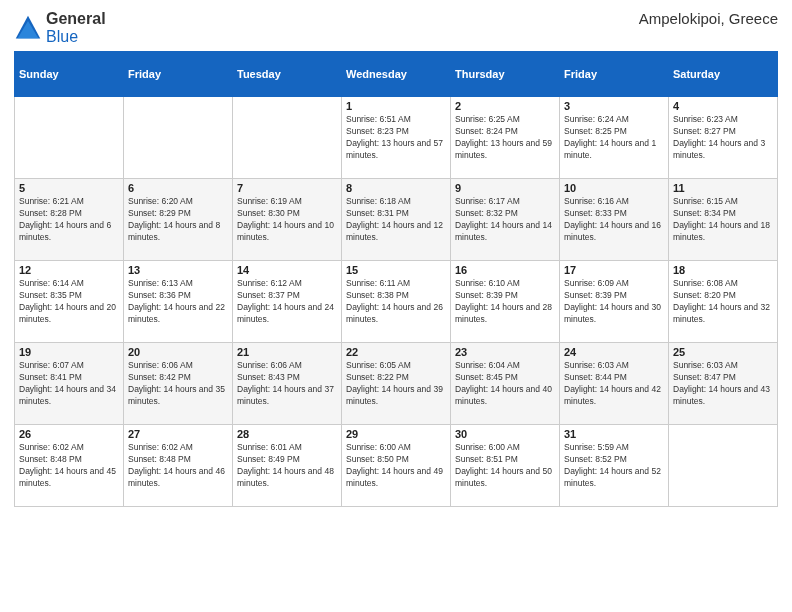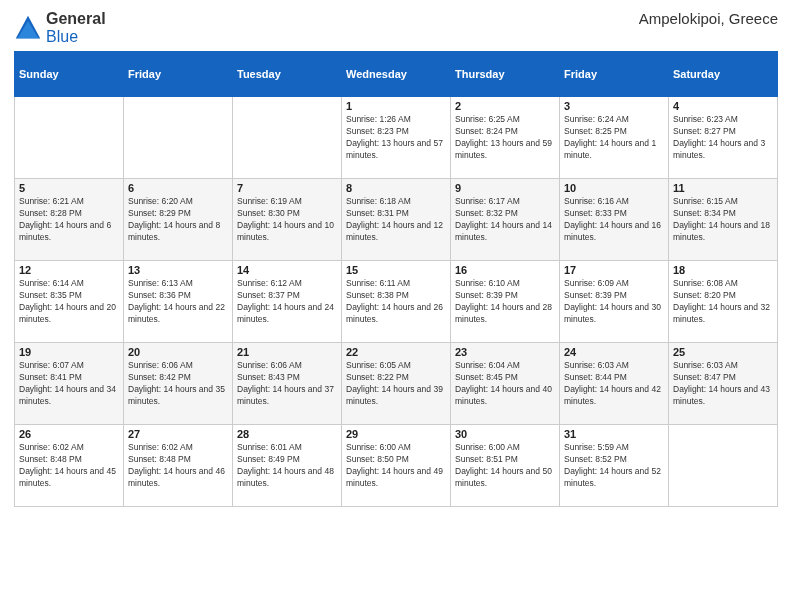--- a/index.html
+++ b/index.html
@@ -124,21 +124,21 @@
       </tr>
     </thead>
     <tbody id="calendar-body">
     <tr>
           <td class="empty-cell"></td>
           <td class="empty-cell"></td>
           <td class="empty-cell"></td>
           <td>
             <span class="day-number">1</span>
             <div class="day-info">
-              <div>Sunrise: 1:26 AM</div>
+              <div>Sunrise: 6:51 AM</div>
               <div>Sunset: 8:23 PM</div>
               <div>Daylight: 13 hours and 57 minutes.</div>
             </div>
           </td>
           <td>
             <span class="day-number">2</span>
             <div class="day-info">
               <div>Sunrise: 6:25 AM</div>
               <div>Sunset: 8:24 PM</div>
               <div>Daylight: 13 hours and 59 minutes.</div>

